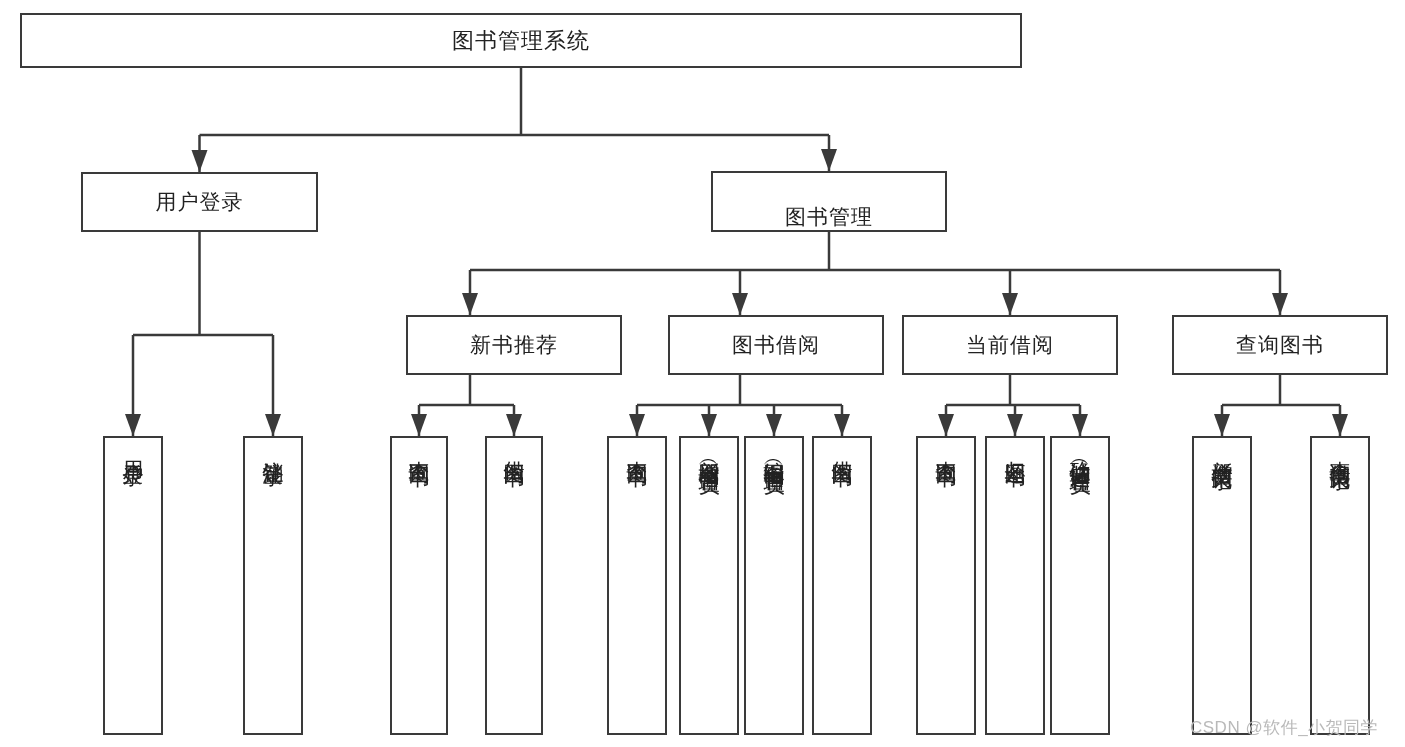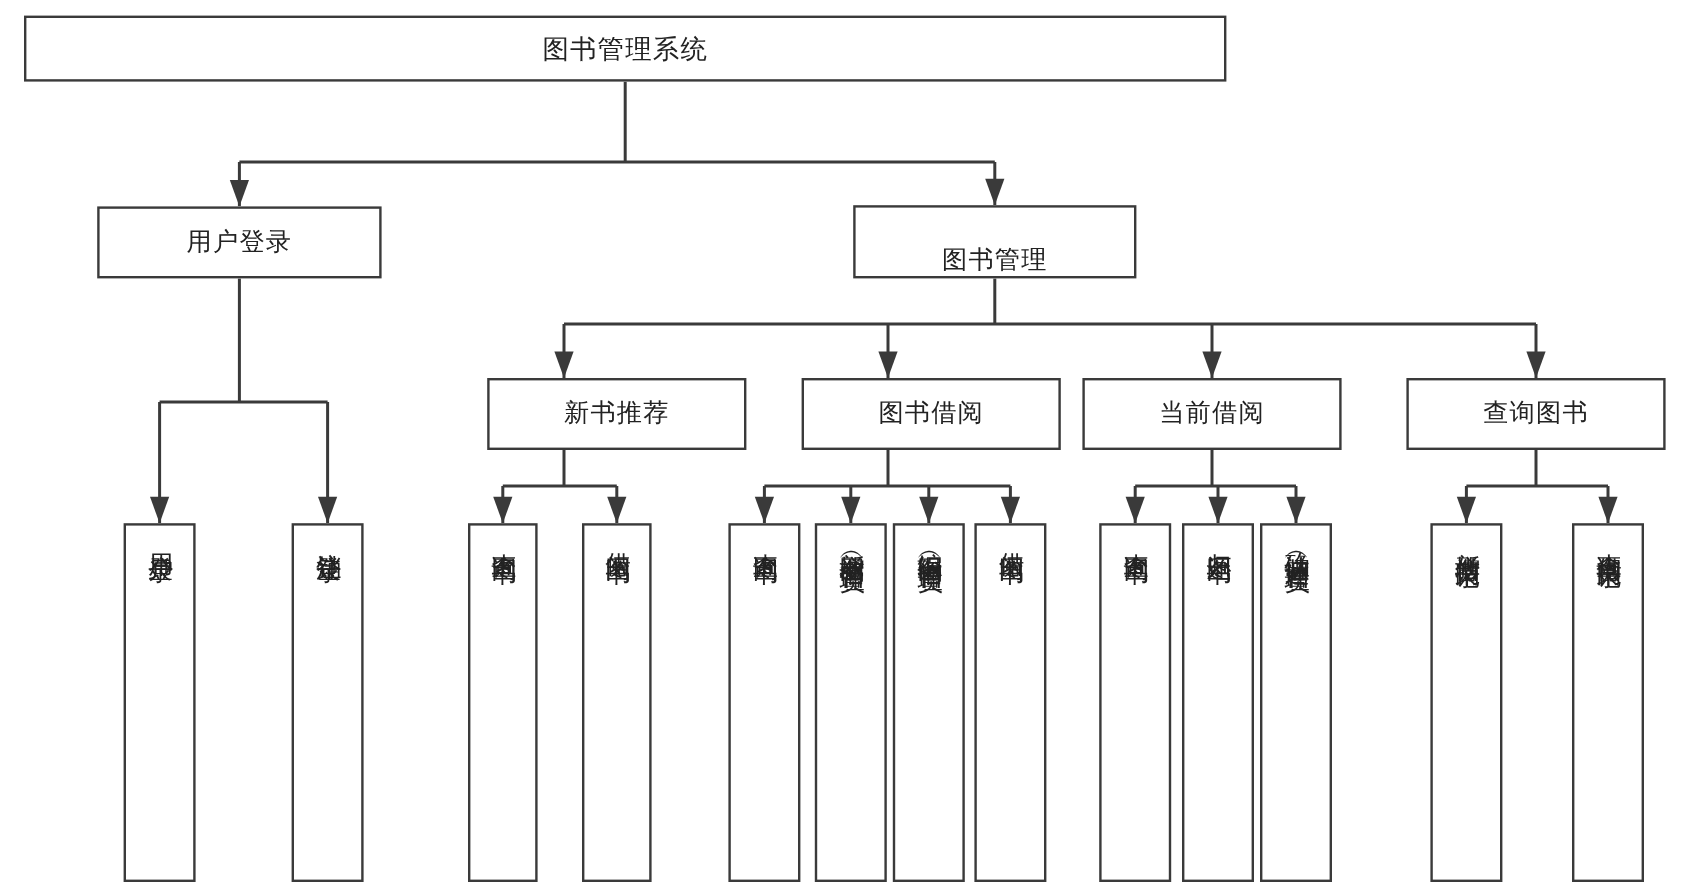--- a/index.html
+++ b/index.html
@@ -186,13 +186,14 @@
       <div class="node vertical leaf" style="left: 1050px; top: 436px; width: 60px; height: 299px;">
         <span class="label">确认归还（管理员）</span>
       </div>
       <div class="node vertical leaf" style="left: 1192px; top: 436px; width: 60px; height: 299px;">
         <span class="label">新增借阅记录</span>
       </div>
       <div class="node vertical leaf" style="left: 1310px; top: 436px; width: 60px; height: 299px;">
         <span class="label">查询借阅记录</span>
       </div>
     </div>
+  <div class="watermark" style="left: 1190px; top: 716px; color: rgb(185, 185, 185);">CSDN @软件_小贺同学</div>
 </div>
 
 </body></html>

